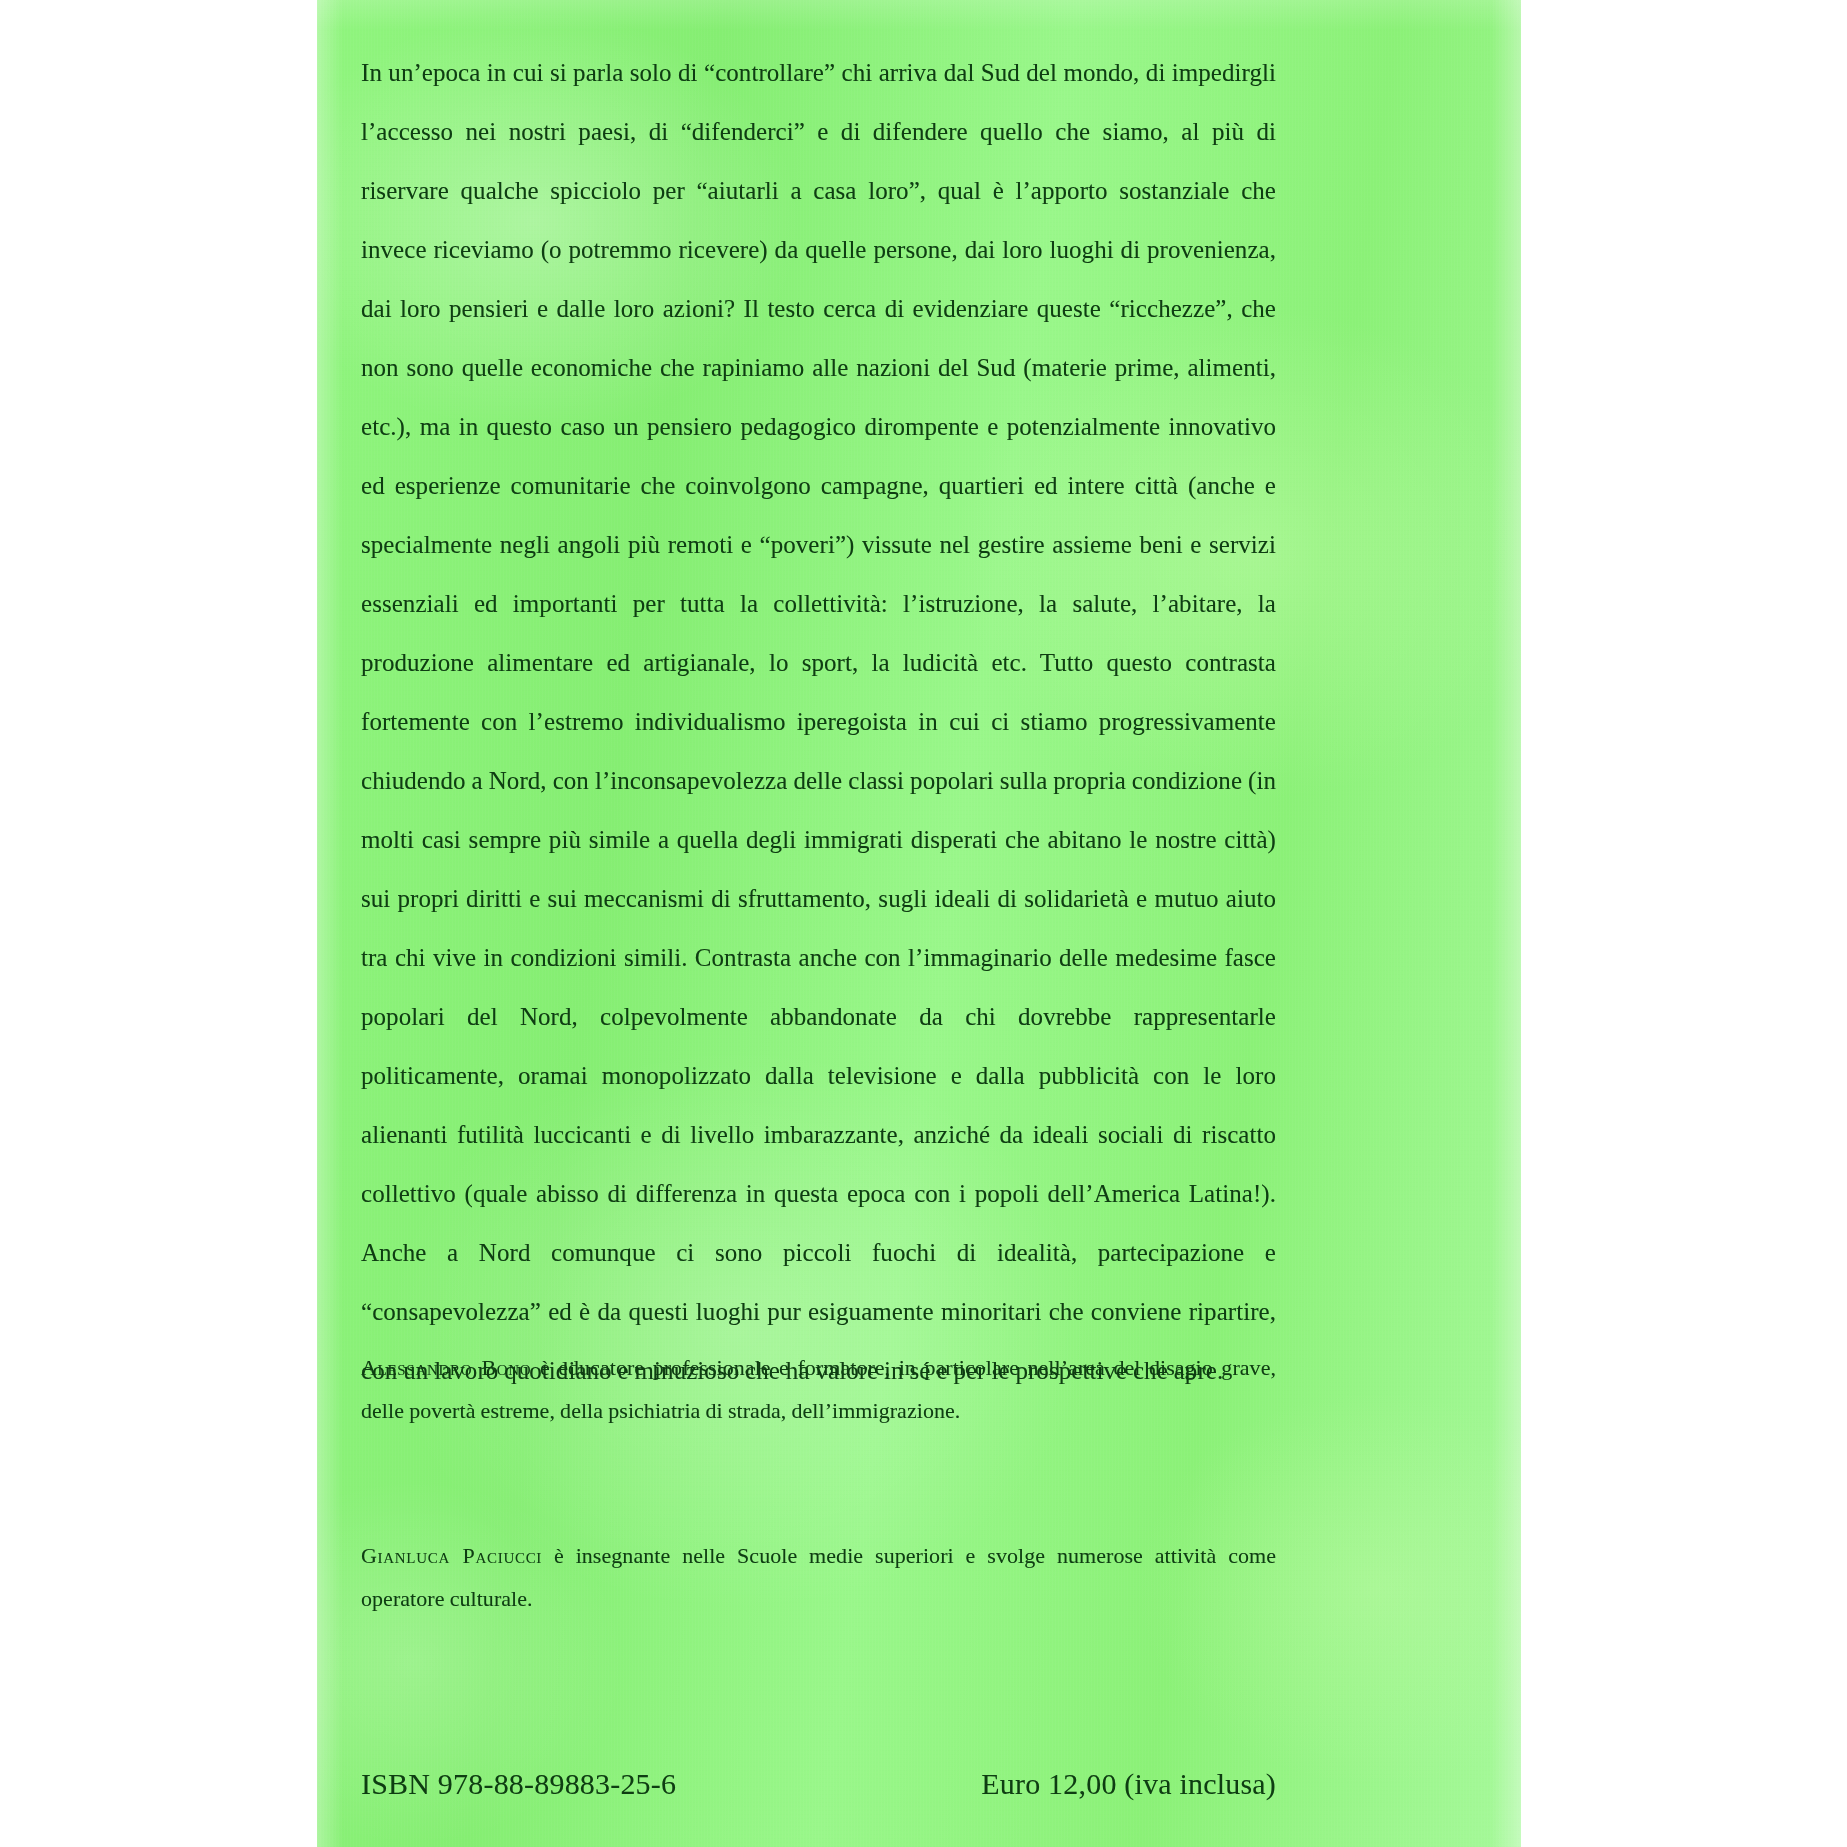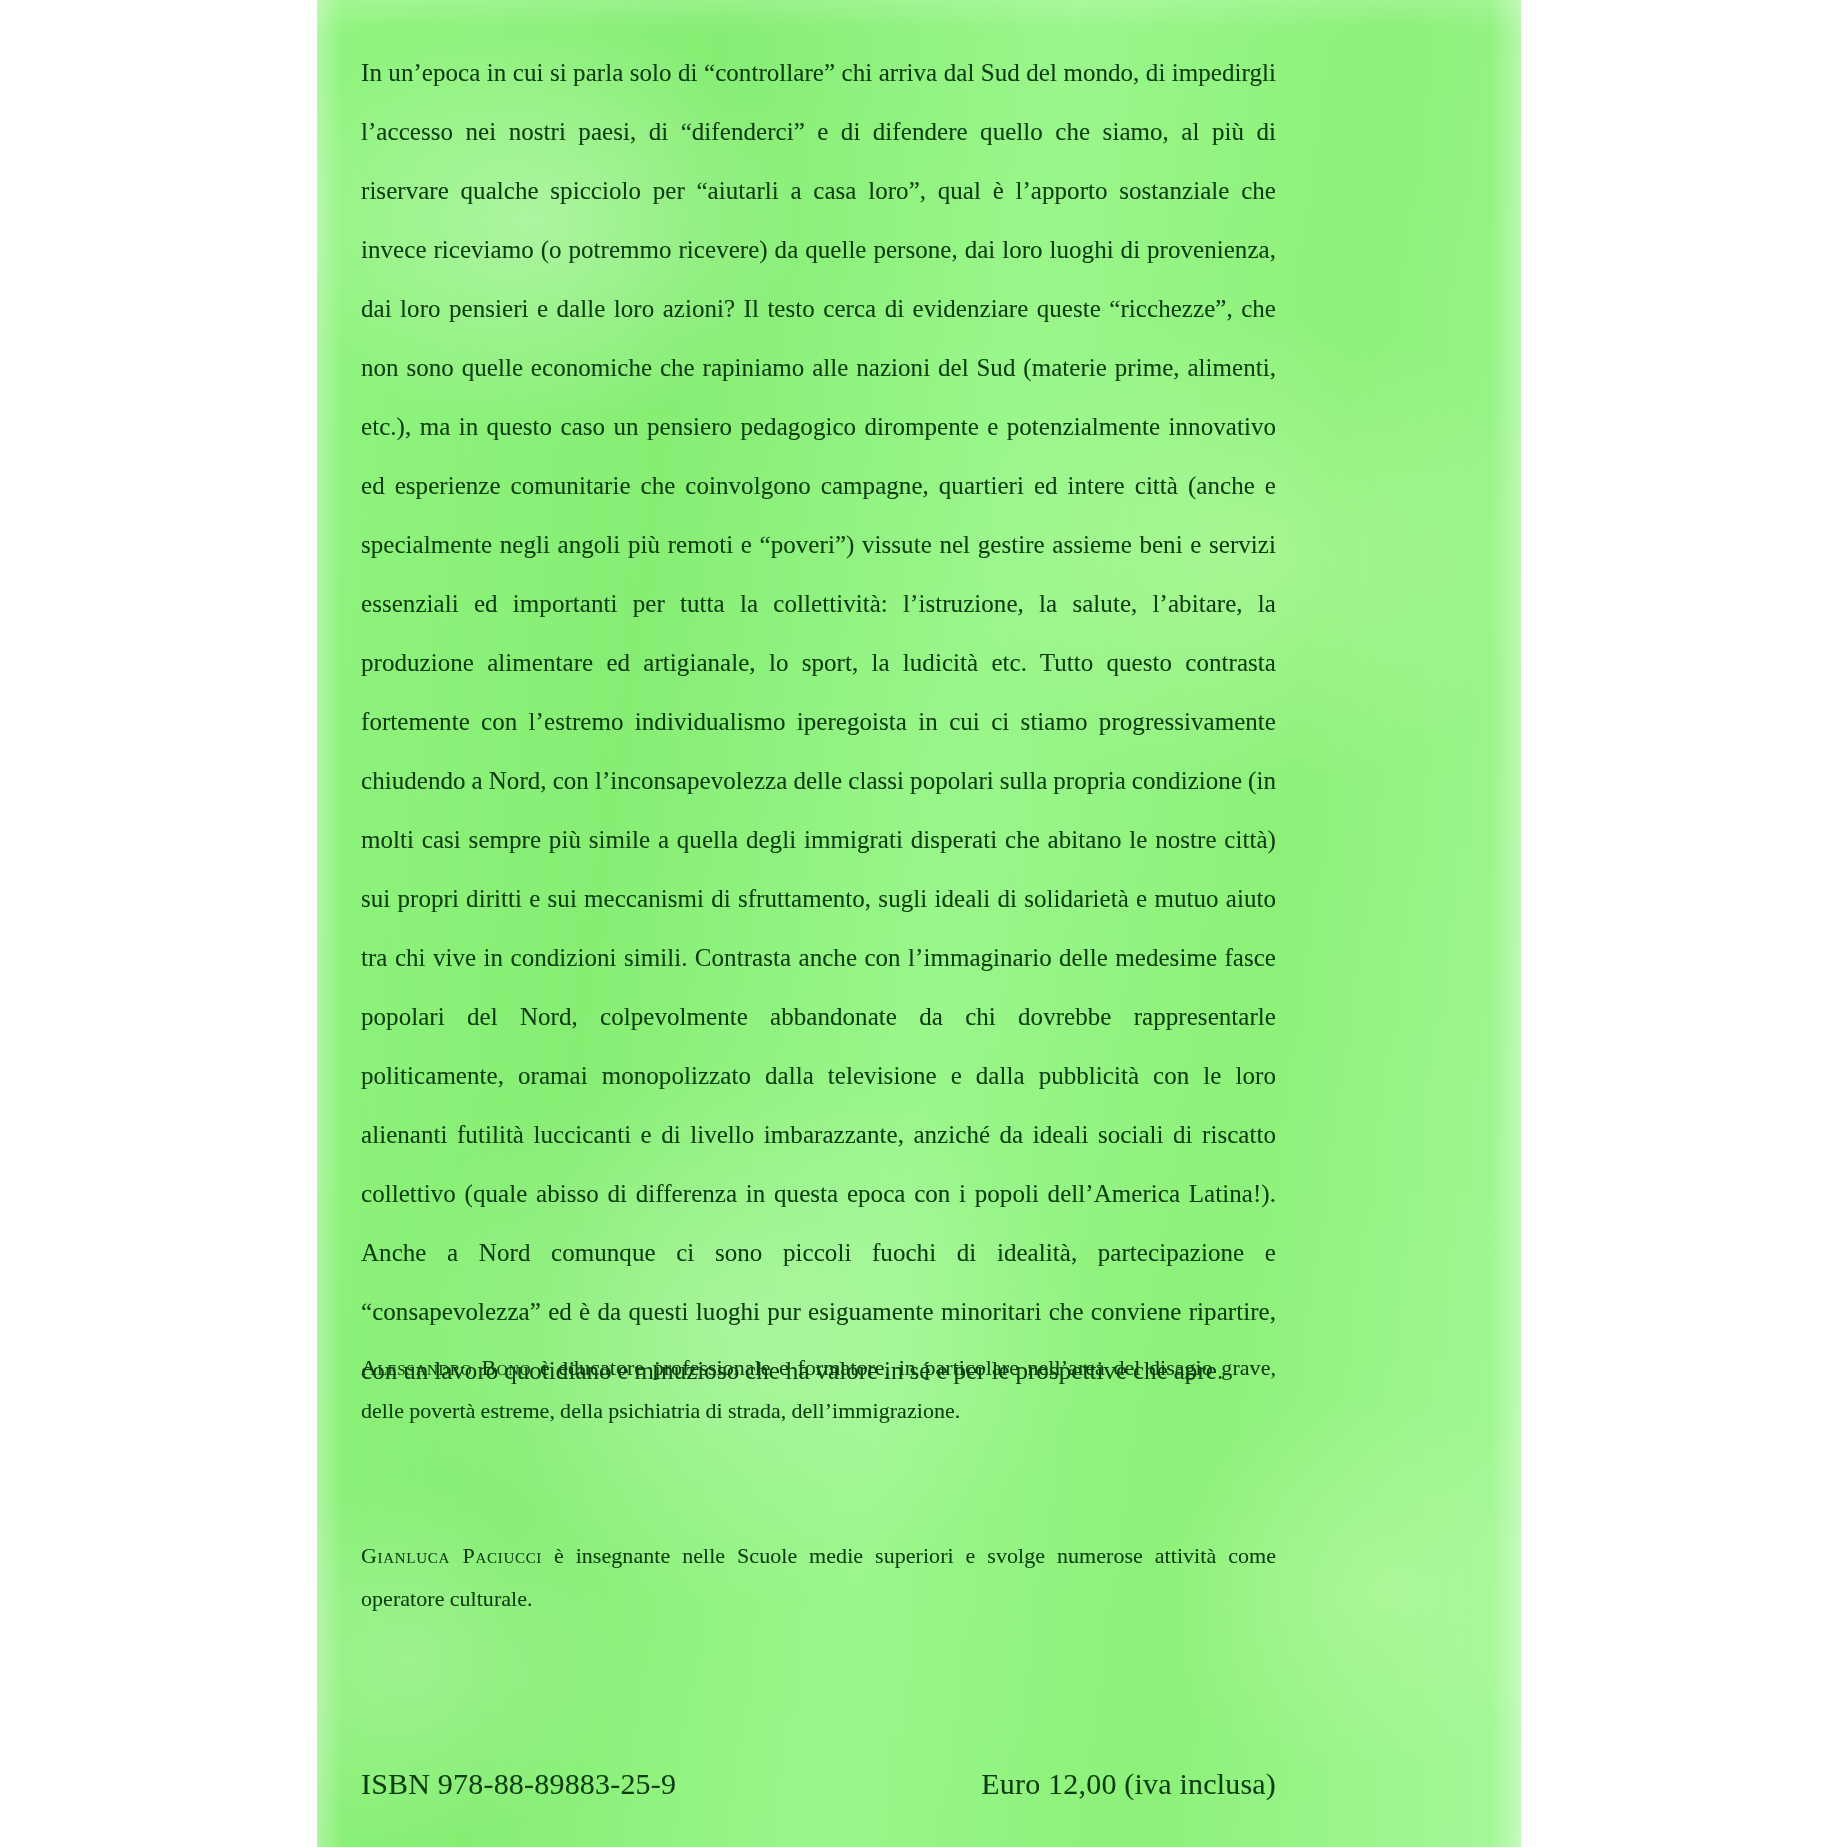--- a/index.html
+++ b/index.html
@@ -122,18 +122,18 @@
 
   <div id="content">
 
     <p class="blurb">In un’epoca in cui si parla solo di “controllare” chi arriva dal Sud del mondo, di impedirgli l’accesso nei nostri paesi, di “difenderci” e di difendere quello che siamo, al più di riservare qualche spicciolo per “aiutarli a casa loro”, qual è l’apporto sostanziale che invece riceviamo (o potremmo ricevere) da quelle persone, dai loro luoghi di provenienza, dai loro pensieri e dalle loro azioni? Il testo cerca di evidenziare queste “ricchezze”, che non sono quelle economiche che rapiniamo alle nazioni del Sud (materie prime, alimenti, etc.), ma in questo caso un pensiero pedagogico dirompente e potenzialmente innovativo ed esperienze comunitarie che coinvolgono campagne, quartieri ed intere città (anche e specialmente negli angoli più remoti e “poveri”) vissute nel gestire assieme beni e servizi essenziali ed importanti per tutta la collettività: l’istruzione, la salute, l’abitare, la produzione alimentare ed artigianale, lo sport, la ludicità etc. Tutto questo contrasta fortemente con l’estremo individualismo iperegoista in cui ci stiamo progressivamente chiudendo a Nord, con l’inconsapevolezza delle classi popolari sulla propria condizione (in molti casi sempre più simile a quella degli immigrati disperati che abitano le nostre città) sui propri diritti e sui meccanismi di sfruttamento, sugli ideali di solidarietà e mutuo aiuto tra chi vive in condizioni simili. Contrasta anche con l’immaginario delle medesime fasce popolari del Nord, colpevolmente abbandonate da chi dovrebbe rappresentarle politicamente, oramai monopolizzato dalla televisione e dalla pubblicità con le loro alienanti futilità luccicanti e di livello imbarazzante, anziché da ideali sociali di riscatto collettivo (quale abisso di differenza in questa epoca con i popoli dell’America Latina!). Anche a Nord comunque ci sono piccoli fuochi di idealità, partecipazione e “consapevolezza” ed è da questi luoghi pur esiguamente minoritari che conviene ripartire, con un lavoro quotidiano e minuzioso che ha valore in sé e per le prospettive che apre.</p>
 
     <p class="bio" id="bio-bono"><span class="smallcaps">Alessandro Bono</span><span> è educatore professionale e formatore, in particolare nell’area del disagio grave, delle povertà estreme, della psichiatria di strada, dell’immigrazione.</span></p>
 
     <p class="bio" id="bio-paciucci"><span class="smallcaps">Gianluca Paciucci</span><span> è insegnante nelle Scuole medie superiori e svolge numerose attività come operatore culturale.</span></p>
 
     <div class="footer">
-      <span class="isbn">ISBN 978-88-89883-25-9</span>
+      <span class="isbn">ISBN 978-88-89883-25-6</span>
       <span class="price">Euro 12,00 (iva inclusa)</span>
     </div>
 
   </div>
 </div>
 
 </body></html>

